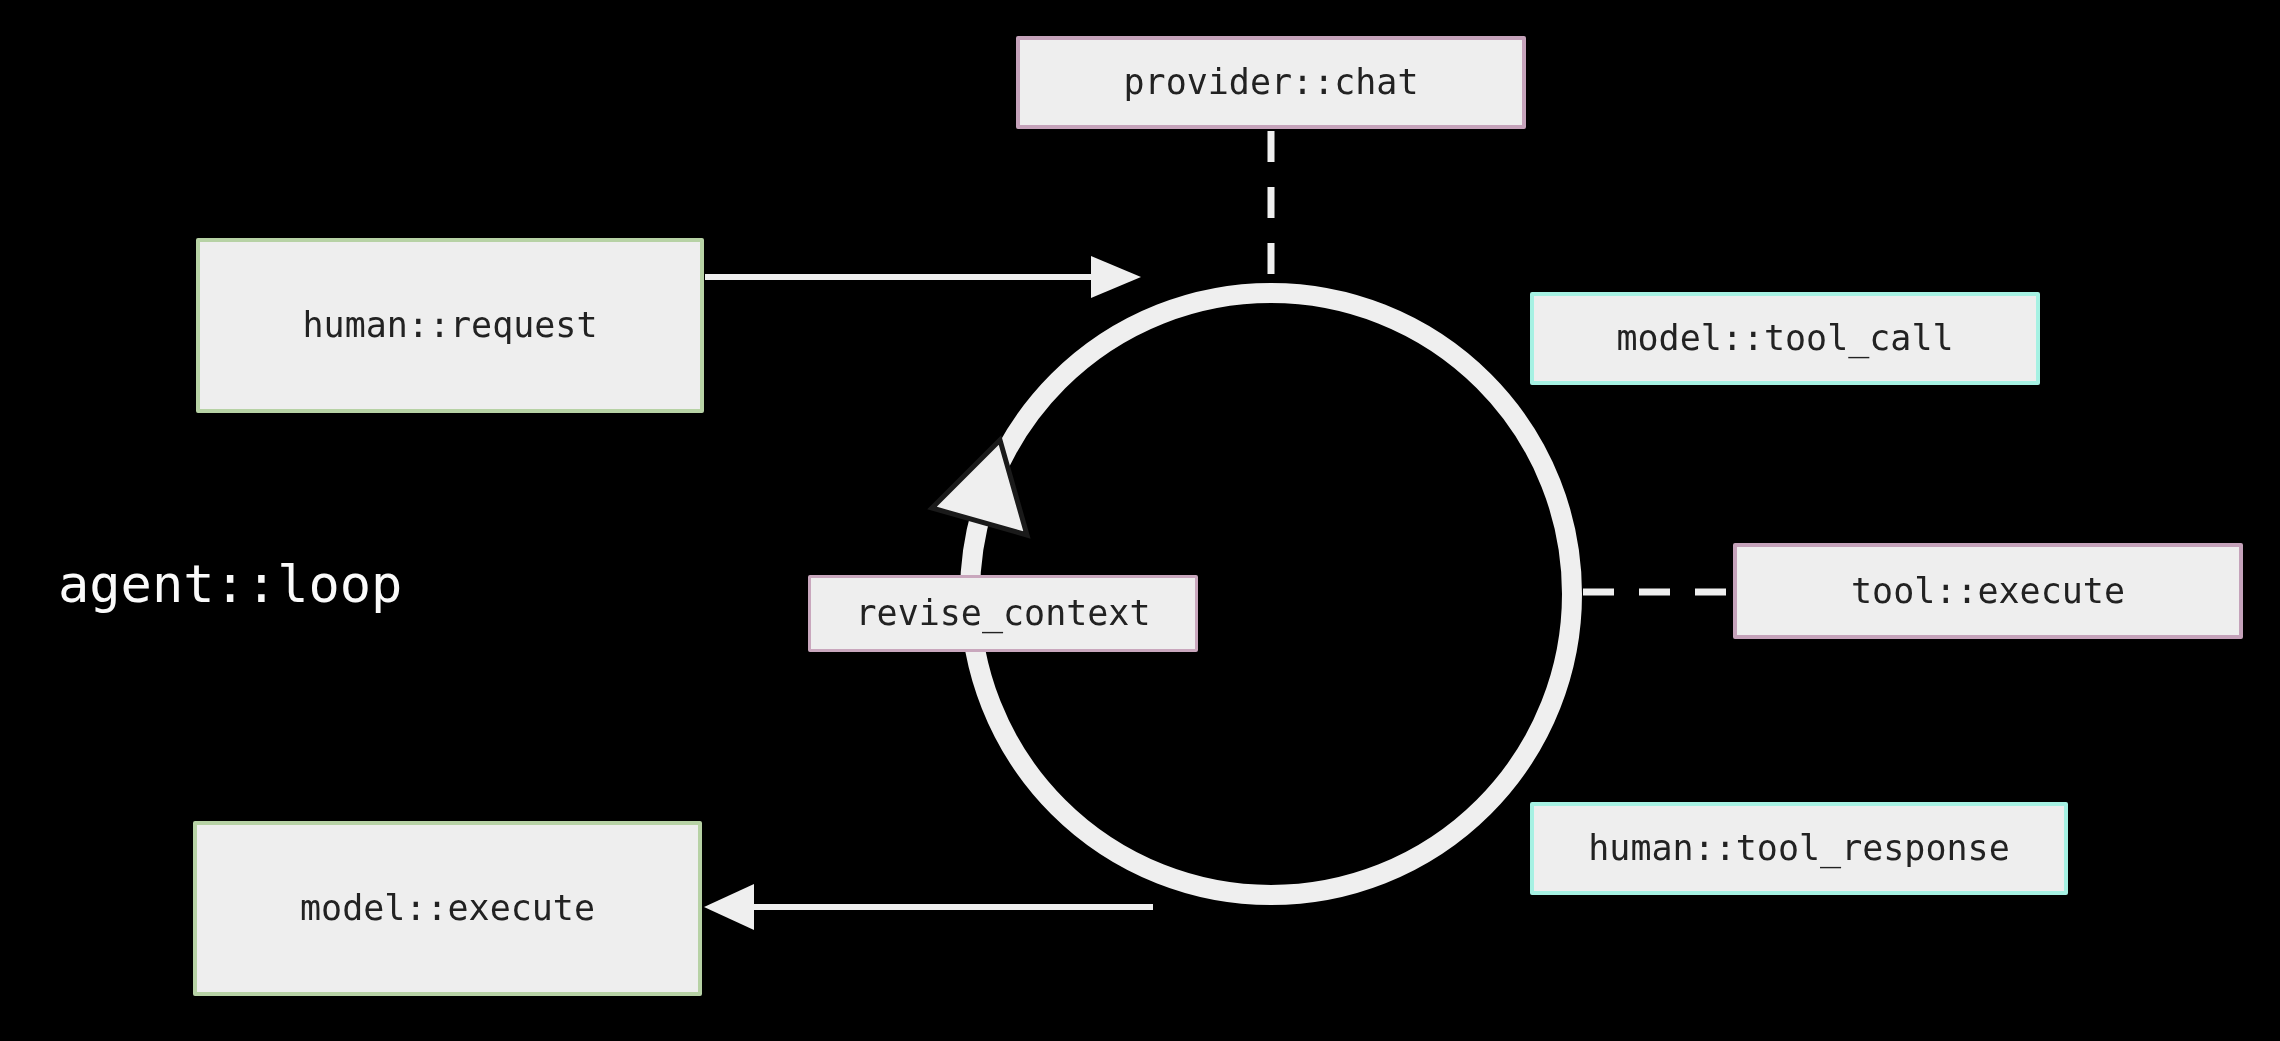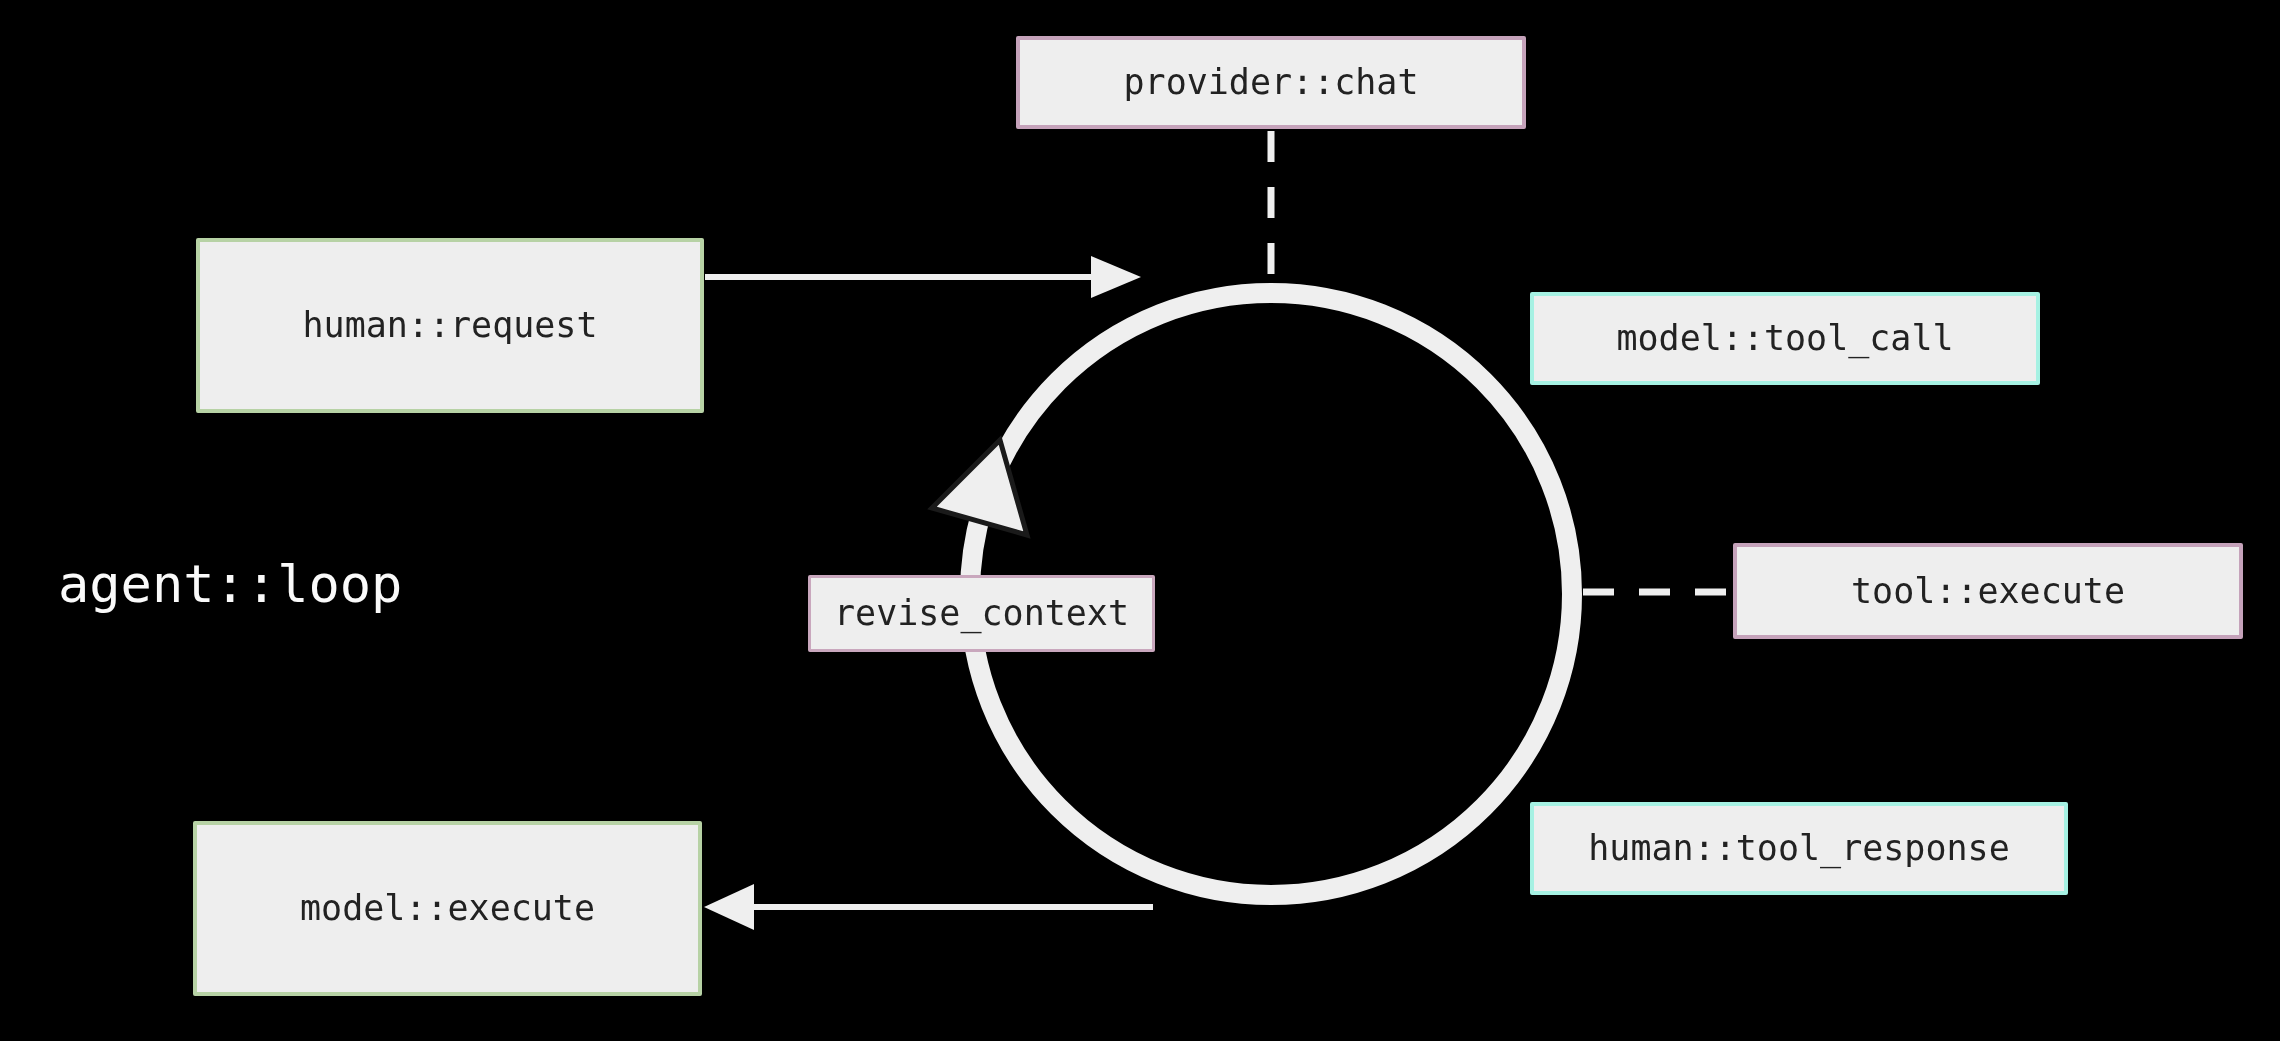--- a/index.html
+++ b/index.html
@@ -77,17 +77,17 @@
   </div>
 
   <div class="node" style="left: 1530px; top: 802px; width: 538px; height: 93px; border-color: rgb(166, 241, 227);">
     <span>human::tool_response</span>
   </div>
 
   <div class="node" style="left: 193px; top: 821px; width: 509px; height: 175px; border-color: rgb(183, 210, 165);">
     <span>model::execute</span>
   </div>
 
-  <div class="node node-small" style="left: 808px; top: 575px; width: 347px; height: 77px; border-color: rgb(201, 167, 189);">
+  <div class="node node-small" style="left: 808px; top: 575px; width: 390px; height: 77px; border-color: rgb(201, 167, 189);">
     <span>revise_context</span>
   </div>
 
 </div>
 
 </body></html>

